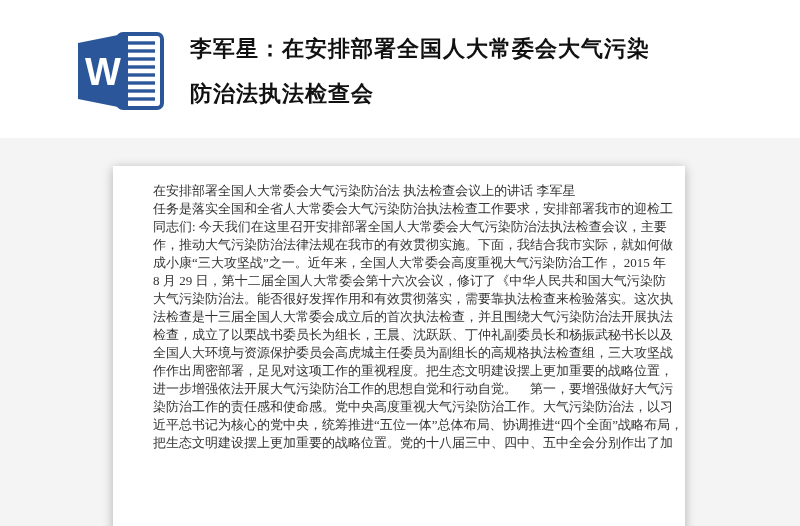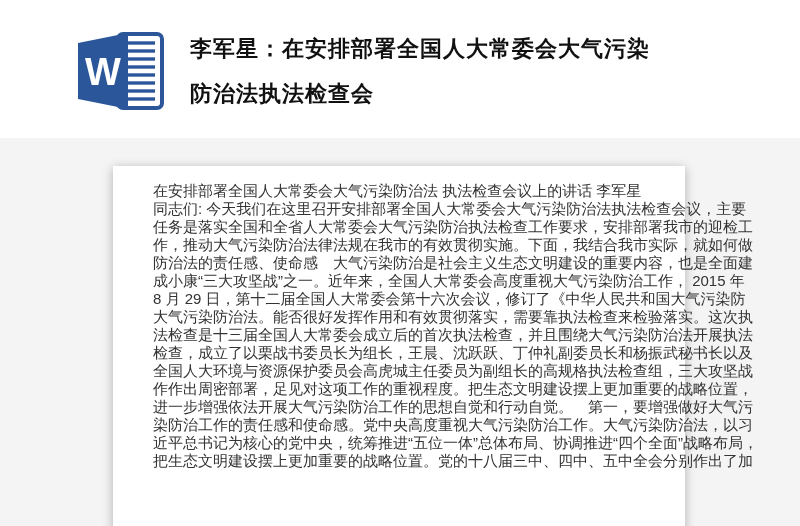--- a/index.html
+++ b/index.html
@@ -21,25 +21,26 @@
     word-break:break-all;
   }
   .doc-card{
     position:absolute;left:113px;top:166px;width:572px;height:900px;
     background:#ffffff;
     box-shadow:0 2px 10px rgba(0,0,0,0.28);
     box-sizing:border-box;
     padding:16px 19px 0 40px;
   }
   .doc-line{
-    font-size:15px;line-height:18px;height:18px;
+    font-size:13px;line-height:18px;height:18px;
     color:#333333;
     text-align:justify;text-align-last:justify;
     white-space:nowrap;
     word-break:break-all;
+    font-family:Liberation Serif, serif;
   }
   .doc-line.heading{
     text-align-last:left;
   }
 </style>
 </head>
 <body>
 
 <div class="header">
   <svg class="word-icon" viewBox="0 0 88 82" xmlns="http://www.w3.org/2000/svg" aria-hidden="true">
@@ -56,24 +57,23 @@
     </g>
     <polygon points="2,13 52,3 52,79 2,69" fill="#2b579a"></polygon>
     <text x="27" y="55" text-anchor="middle" font-size="38" font-weight="bold" font-family="Liberation Sans, DejaVu Sans, sans-serif" fill="#ffffff">W</text>
   </svg>
   <div class="page-title">李军星：在安排部署全国人大常委会大气污染防治法执法检查会</div>
 </div>
 
 <div class="doc-card">
   <div class="doc-line heading">在安排部署全国人大常委会大气污染防治法 执法检查会议上的讲话 李军星</div>
   <div>
+      <div class="doc-line">任务是落实全国和全省人大常委会大气污染防治执法检查工作要求，安排部署我市的迎检工</div>
       <div class="doc-line">同志们: 今天我们在这里召开安排部署全国人大常委会大气污染防治法执法检查会议，主要</div>
-      <div class="doc-line">任务是落实全国和全省人大常委会大气污染防治执法检查工作要求，安排部署我市的迎检工</div>
       <div class="doc-line">作，推动大气污染防治法律法规在我市的有效贯彻实施。下面，我结合我市实际，就如何做</div>
-      <div class="doc-line">防治法的责任感、使命感　大气污染防治是社会主义生态文明建设的重要内容，也是全面建</div>
       <div class="doc-line">成小康“三大攻坚战”之一。近年来，全国人大常委会高度重视大气污染防治工作， 2015 年</div>
       <div class="doc-line">8 月 29 日，第十二届全国人大常委会第十六次会议，修订了《中华人民共和国大气污染防</div>
       <div class="doc-line">大气污染防治法。能否很好发挥作用和有效贯彻落实，需要靠执法检查来检验落实。这次执</div>
       <div class="doc-line">法检查是十三届全国人大常委会成立后的首次执法检查，并且围绕大气污染防治法开展执法</div>
       <div class="doc-line">检查，成立了以栗战书委员长为组长，王晨、沈跃跃、丁仲礼副委员长和杨振武秘书长以及</div>
       <div class="doc-line">全国人大环境与资源保护委员会高虎城主任委员为副组长的高规格执法检查组，三大攻坚战</div>
       <div class="doc-line">作作出周密部署，足见对这项工作的重视程度。把生态文明建设摆上更加重要的战略位置，</div>
       <div class="doc-line">进一步增强依法开展大气污染防治工作的思想自觉和行动自觉。　第一，要增强做好大气污</div>
       <div class="doc-line">染防治工作的责任感和使命感。党中央高度重视大气污染防治工作。大气污染防治法，以习</div>
       <div class="doc-line">近平总书记为核心的党中央，统筹推进“五位一体”总体布局、协调推进“四个全面”战略布局，</div>

